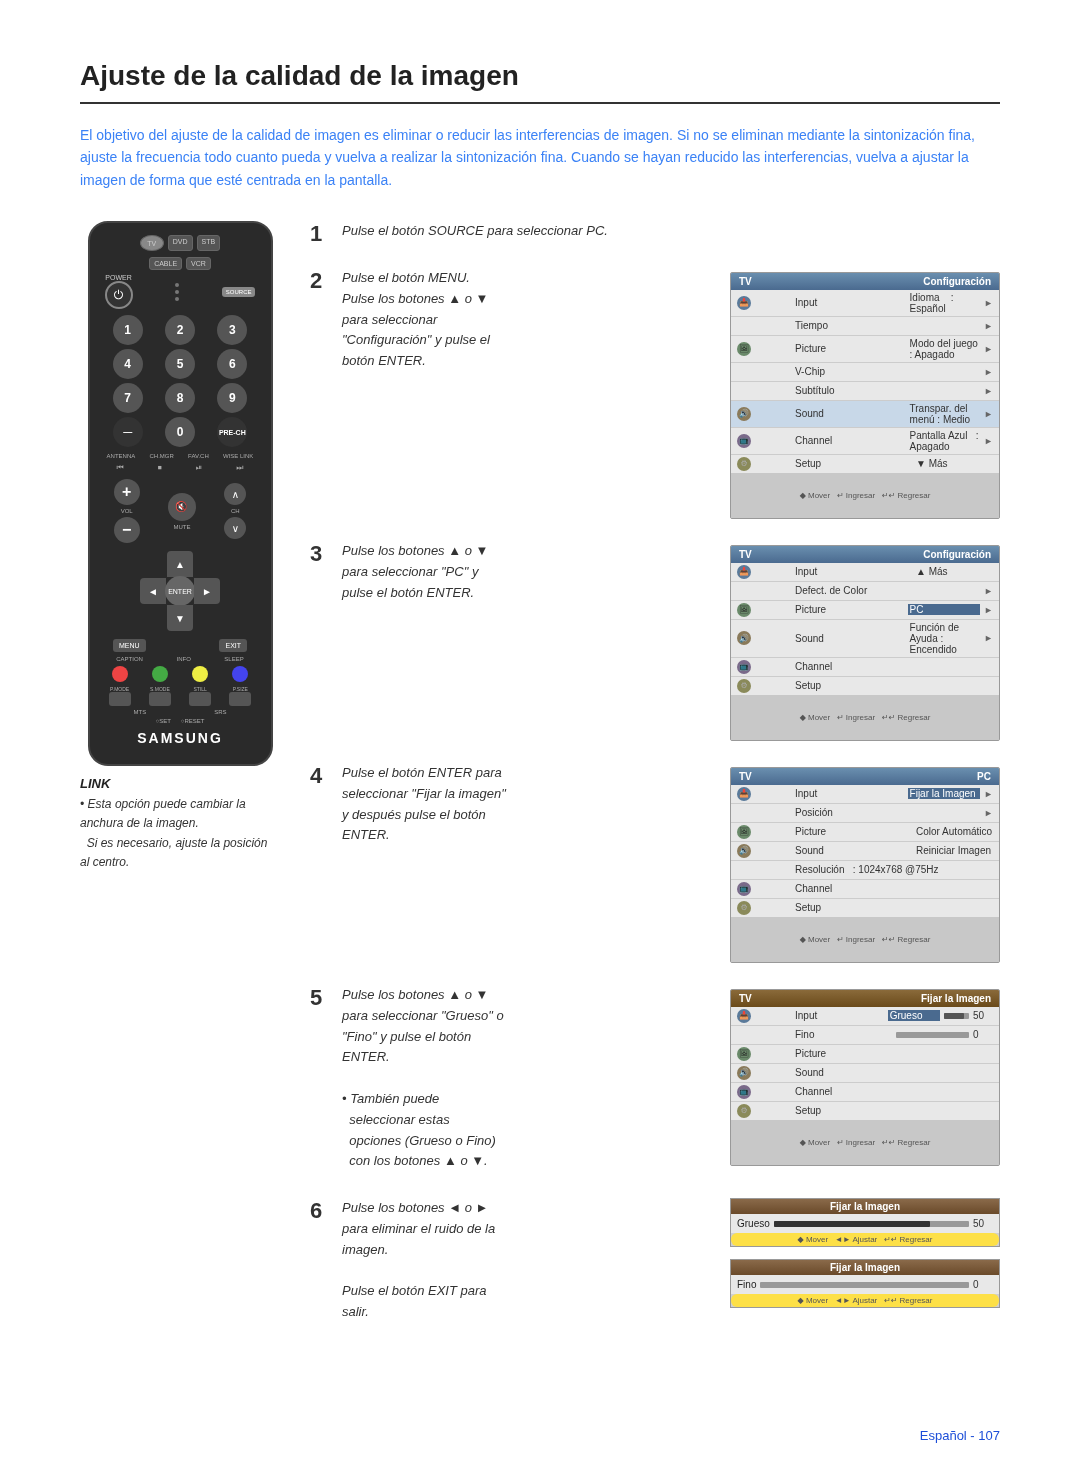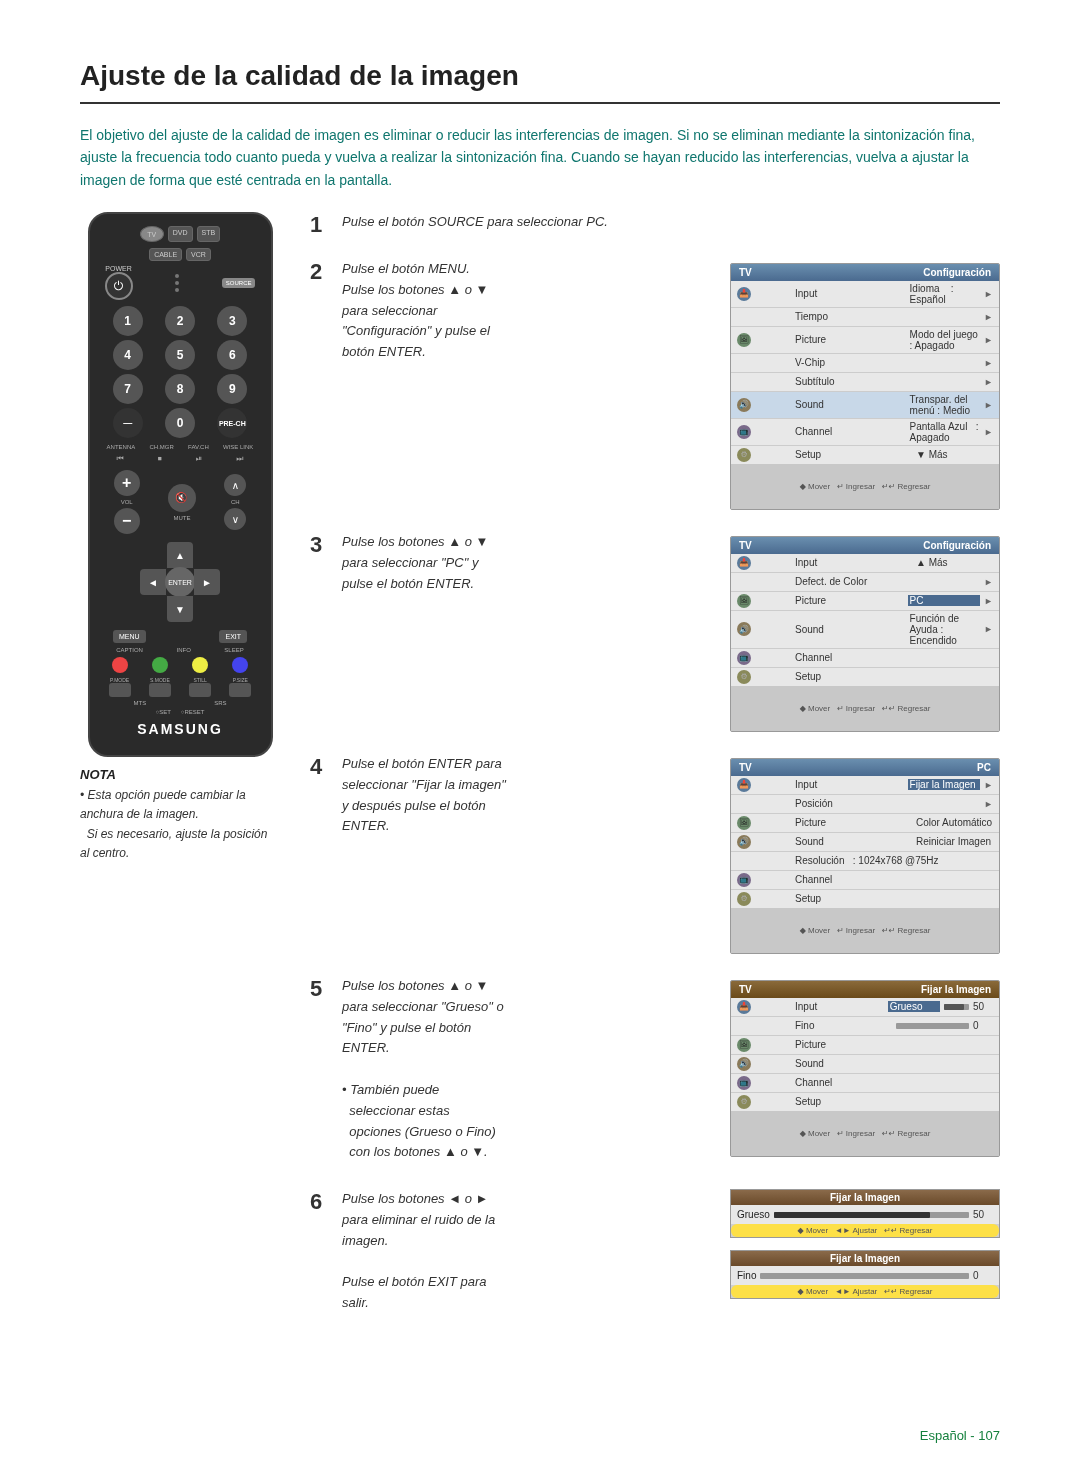--- a/index.html
+++ b/index.html
@@ -20,22 +20,22 @@
       font-size: 28px;
       font-weight: bold;
       margin-bottom: 20px;
       border-bottom: 2px solid #333;
       padding-bottom: 10px;
     }
 
     .intro-text {
       font-size: 14px;
       line-height: 1.6;
-      margin-bottom: 21px;
-      color: #0f766e;
+      margin-bottom: 30px;
+      color: #3b82f6;
     }
 
     .main-content {
       display: flex;
       gap: 30px;
     }
 
     
     .remote-section {
       width: 200px;
@@ -458,21 +458,21 @@
       line-height: 1.6;
       color: #333;
       font-style: italic;
     }
 
     .page-footer {
       position: absolute;
       bottom: 30px;
       right: 80px;
       font-size: 13px;
-      color: #15803d;
+      color: #1d4ed8;
     }
 
     
     .small-screen {
       width: 270px;
       background: #d0d0d0;
       border: 1px solid #999;
       margin-bottom: 6px;
     }
 
@@ -700,21 +700,21 @@
         <div class="set-reset">
           <span class="set-btn">○SET</span>
           <span class="set-btn">○RESET</span>
         </div>
 
         <div class="samsung-logo">SAMSUNG</div>
 
       </div>
 
       <div class="nota-section">
-        <div class="nota-title">NOTA</div>
+        <div class="nota-title">LINK</div>
         <div class="nota-text">
           <span>• Esta opción puede cambiar la anchura de la imagen.<br>
           &nbsp;&nbsp;Si es necesario, ajuste la posición al centro.</span>
         </div>
       </div>
     </div>
 
     <div class="steps-section">
 
       <div class="step">

